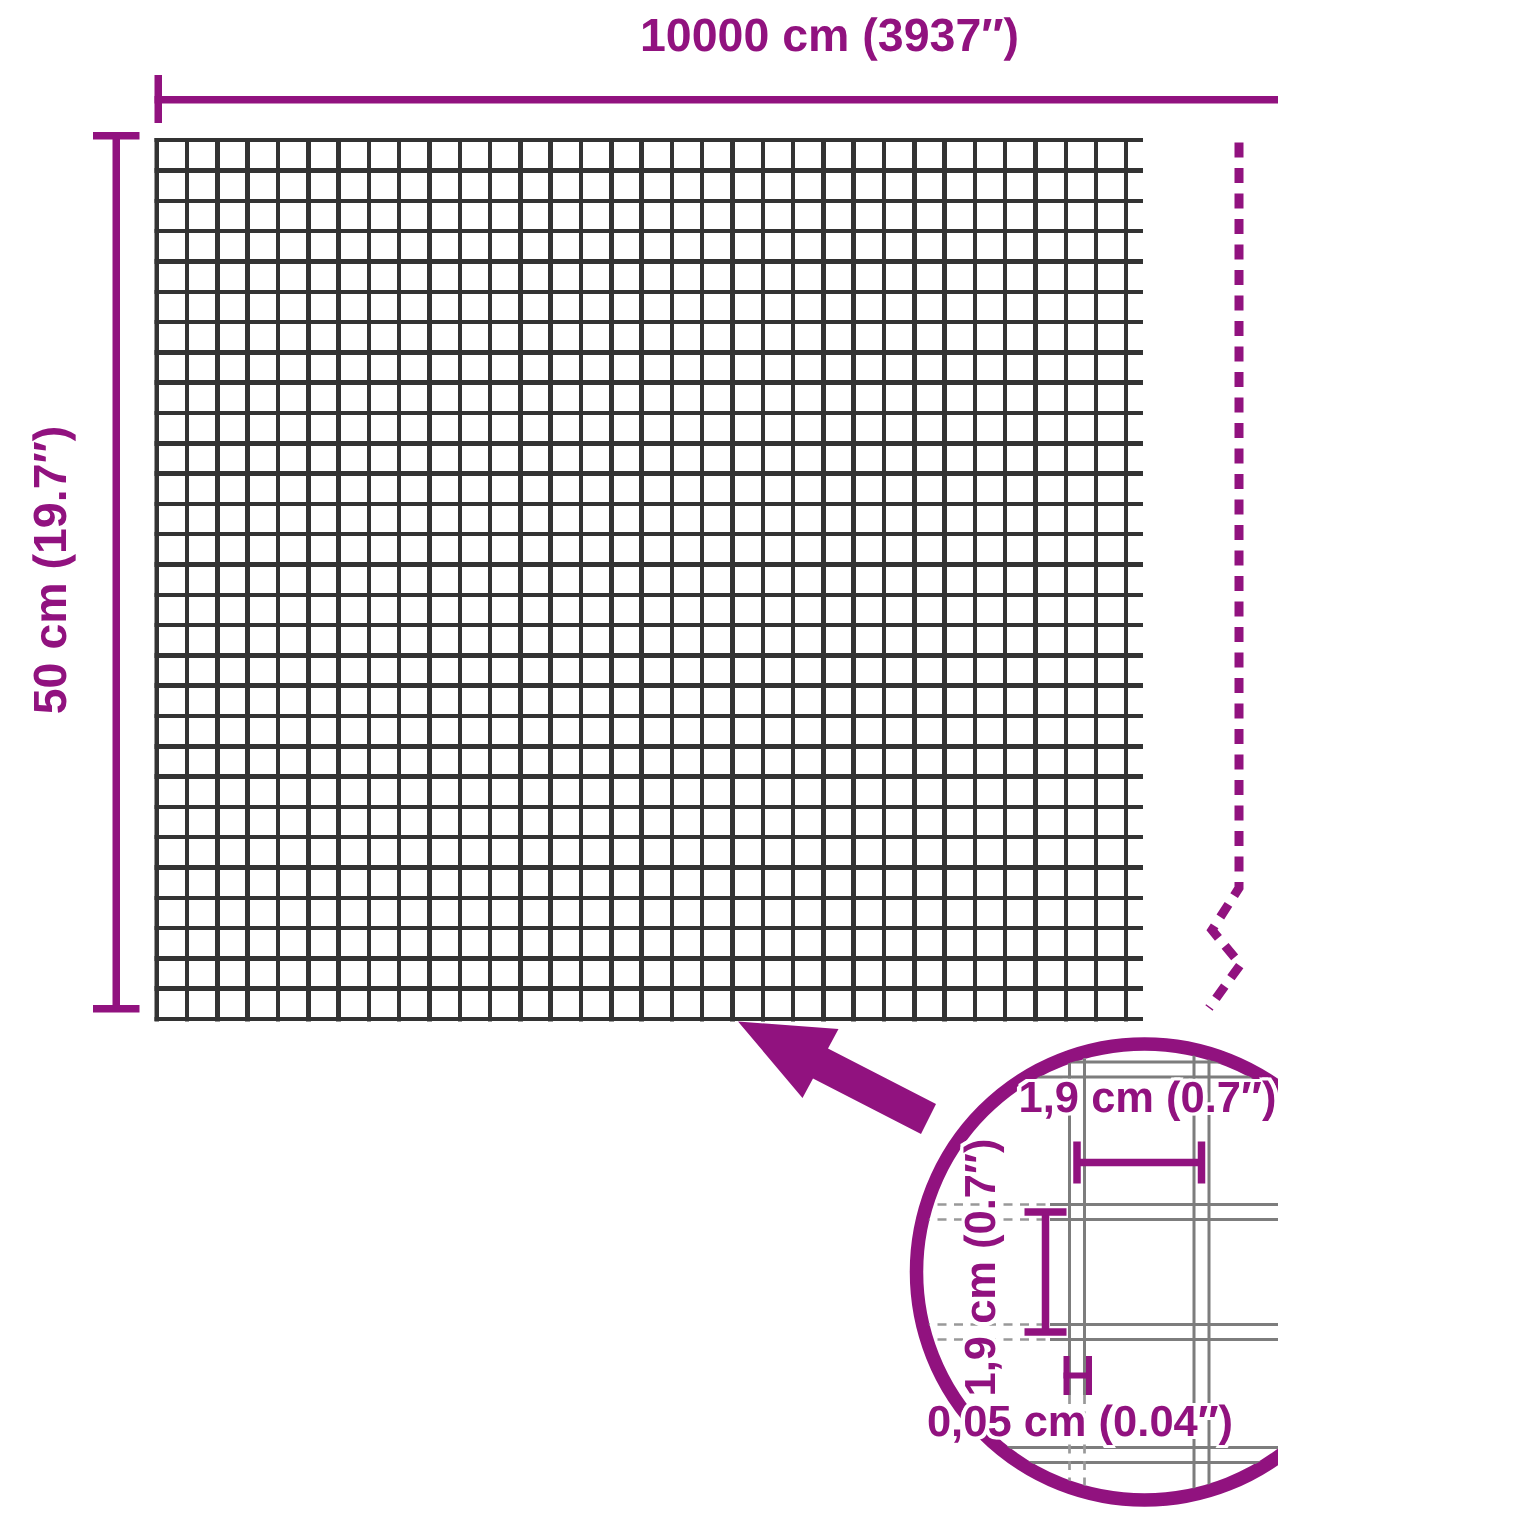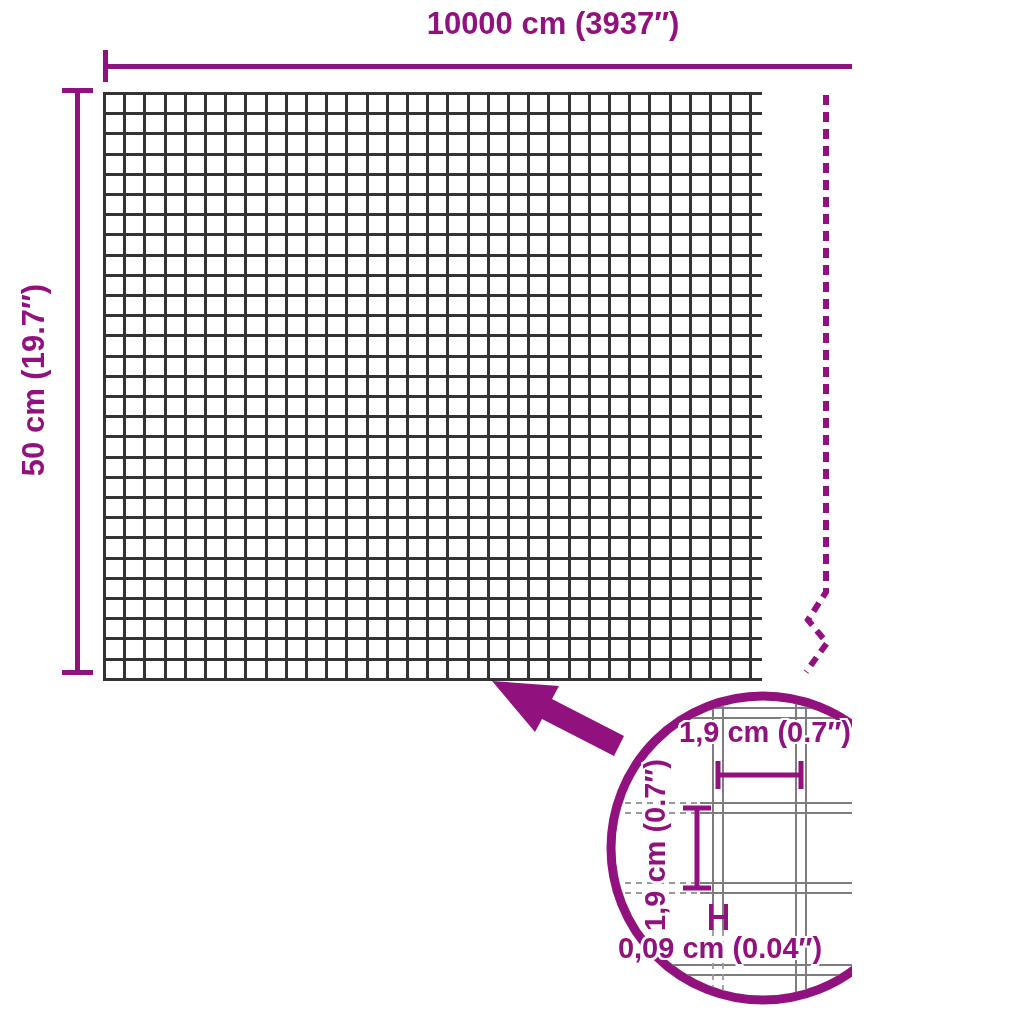--- a/index.html
+++ b/index.html
@@ -147,15 +147,15 @@
       <g style="stroke:var(--accent)" fill="none">
         <line x1="711" y1="904" x2="711" y2="930" stroke-width="4"></line>
         <line x1="726" y1="904" x2="726" y2="930" stroke-width="4"></line>
         <line x1="709" y1="917" x2="728" y2="917" stroke-width="4"></line>
       </g>
     </g>
   </svg>
 
   <div class="detail-text" style="left:765px; top:716px;">1,9 cm (0.7″)</div>
   <div class="detail-text vertical" style="left:655px; top:845px;">1,9 cm (0.7″)</div>
-  <div class="detail-text" style="left:720px; top:932px;">0,09 cm (0.04″)</div>
+  <div class="detail-text" style="left:720px; top:932px;">0,05 cm (0.04″)</div>
 
 </div>
 
 </body></html>

